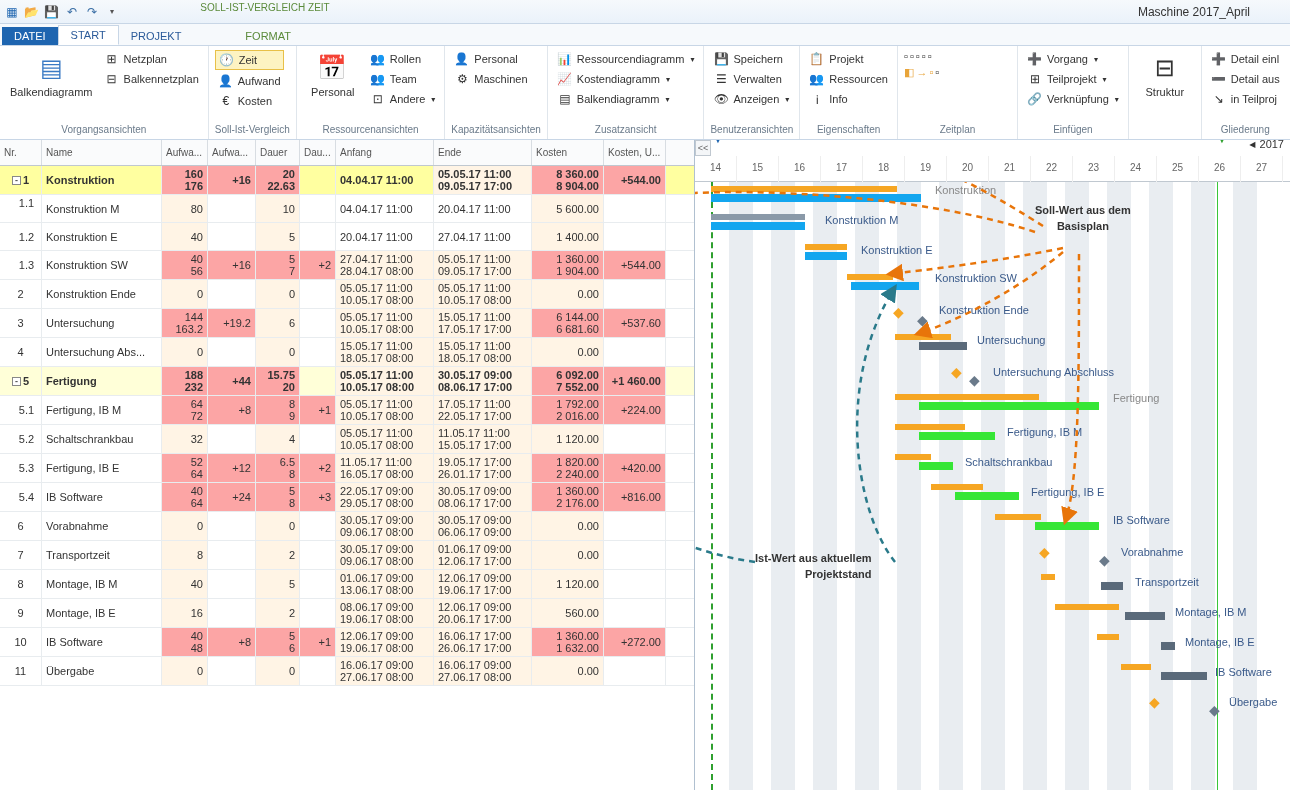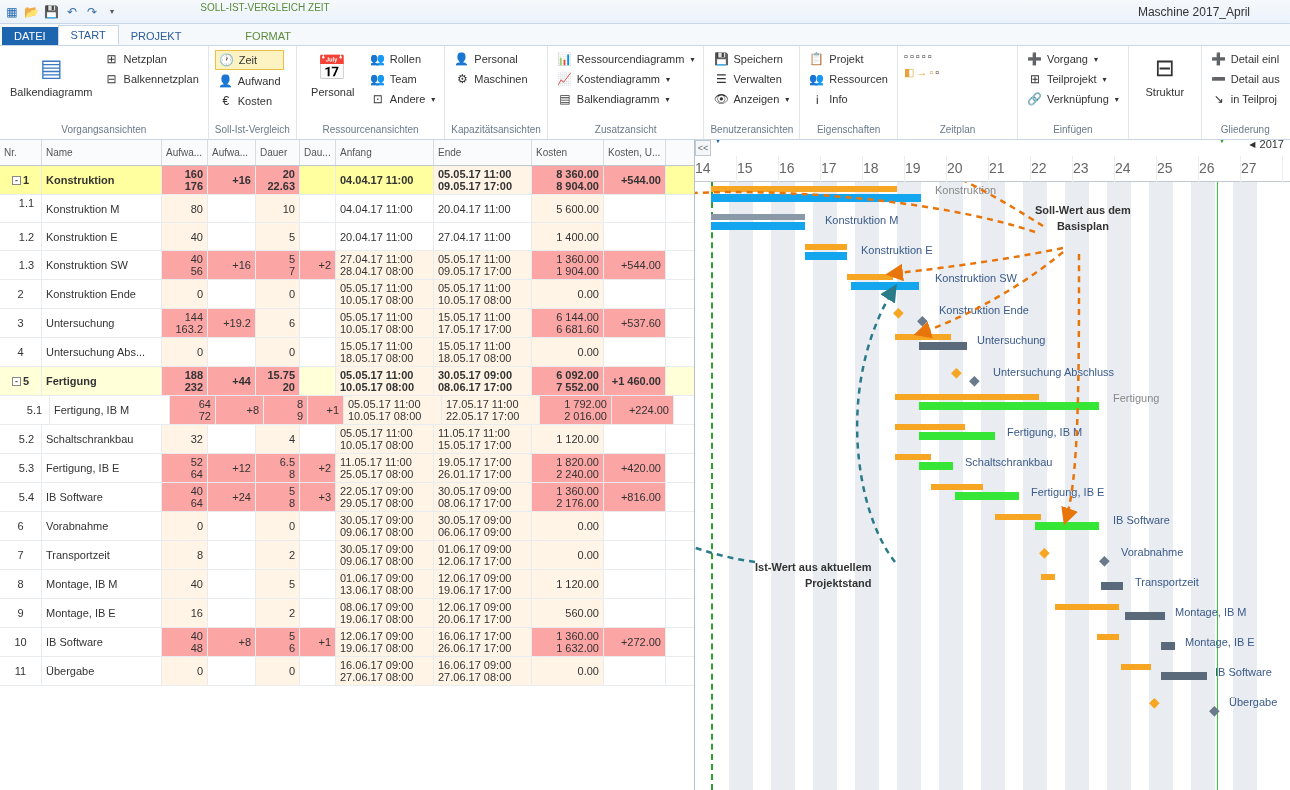--- a/index.html
+++ b/index.html
@@ -49,21 +49,21 @@
 .c-kod{width:62px}
 .shade-o{background:#fca5a5}
 .shade-ol{background:#fff4e5}
 .toggle{display:inline-block;width:9px;height:9px;border:1px solid #888;text-align:center;line-height:7px;font-size:9px;margin-right:2px;color:#555;background:#fff}
 .gantt-pane{flex:1;position:relative;overflow:hidden}
 .collapse-btn{position:absolute;left:0;top:0;width:16px;height:16px;border:1px solid #c0c8d0;background:#f4f6f8;text-align:center;font-size:9px;line-height:14px;z-index:5;color:#666}
 .timescale{height:42px;border-bottom:1px solid #c0c8d0;position:relative;background:#fff}
 .ts-months{height:16px;display:flex;position:absolute;top:0;left:0;right:0}
 .ts-month{font-size:10px;color:#555;border-right:1px solid #e0e4e8;padding-left:60px}
 .ts-days{height:26px;position:absolute;top:16px;left:0;right:0;display:flex}
-.ts-day{font-size:14px;color:#666;border-right:1px solid #eee;flex:0 0 42px;line-height:24px}
+.ts-day{font-size:10px;color:#666;text-align:center;border-right:1px solid #eee;flex:0 0 42px;line-height:24px}
 .gantt-body{position:relative;height:608px}
 .weekend{position:absolute;top:0;bottom:0;width:12px;background:#e9edf1}
 .gridline-today{position:absolute;top:0;bottom:0;width:1px;background:#39c639}
 .gridline-status{position:absolute;top:0;bottom:0;width:2px;border-left:2px dashed #2fa02f}
 .marker-tri{position:absolute;top:-6px;font-size:10px;color:#1e65b0}
 .marker-tri.g{color:#2fa02f}
 .bar{position:absolute;height:6px}
 .bar.soll{background:#f6a623}
 .bar.ist{height:8px}
 .bar.ist.blue{background:#13a6ef}
@@ -540,21 +540,21 @@
             <span class="l2">30.05.17 09:00</span>
             <span class="l2">08.06.17 17:00</span>
           </div>
           <div class="gc c-ko r shade-o">
             <span class="l2">6 092.00</span>
             <span class="l2">7 552.00</span>
           </div>
           <div class="gc c-kod r shade-o">+1 460.00</div>
         </div>
         <div class="grow">
-          <div class="gc c-nr" style="flex-direction: row; align-items: center; padding-left: 16px; margin-left: 8px;">
+          <div class="gc c-nr" style="flex-direction: row; align-items: center; padding-left: 16px;">
             <span>5.1</span>
           </div>
           <div class="gc c-nm">Fertigung, IB M</div>
           <div class="gc c-aw r shade-o">
             <span class="l2">64</span>
             <span class="l2">72</span>
           </div>
           <div class="gc c-awd r shade-o">+8</div>
           <div class="gc c-da r shade-o">
             <span class="l2">8</span>
@@ -611,21 +611,21 @@
             <span class="l2">64</span>
           </div>
           <div class="gc c-awd r shade-o">+12</div>
           <div class="gc c-da r shade-o">
             <span class="l2">6.5</span>
             <span class="l2">8</span>
           </div>
           <div class="gc c-dad r shade-o">+2</div>
           <div class="gc c-an shade-ol">
             <span class="l2">11.05.17 11:00</span>
-            <span class="l2">25.05.17 08:00</span>
+            <span class="l2">16.05.17 08:00</span>
           </div>
           <div class="gc c-en shade-ol">
             <span class="l2">19.05.17 17:00</span>
             <span class="l2">26.01.17 17:00</span>
           </div>
           <div class="gc c-ko r shade-o">
             <span class="l2">1 820.00</span>
             <span class="l2">2 240.00</span>
           </div>
           <div class="gc c-kod r shade-o">+420.00</div>
@@ -945,21 +945,21 @@
       <div class="bar soll" style="top:482px;left:426px;width:30px"></div>
       <div class="bar ist dark" style="top:490px;left:466px;width:46px"></div>
       <div class="label" style="top:484px;left:520px">IB Software</div>
 
       <div style="position:absolute;top:512px;left:454px;color:#f6a623;font-size:14px">◆</div>
       <div style="position:absolute;top:520px;left:514px;color:#6a7a8a;font-size:14px">◆</div>
       <div class="label" style="top:514px;left:534px">Übergabe</div>
 
       <div class="annotation orange" style="top:20px;left:340px;text-align:center;line-height:1.2"><span style="white-space: pre-line;">Soll-Wert aus dem
 Basisplan</span></div>
-      <div class="annotation teal" style="top:377px;left:60px;text-align:right;line-height:1.2"><span style="white-space: pre-line;">Ist-Wert aus aktuellem
+      <div class="annotation teal" style="top:368px;left:60px;text-align:right;line-height:1.2"><span style="white-space: pre-line;">Ist-Wert aus aktuellem
 Projektstand</span></div>
 
       <svg class="overlay">
         <defs>
           <marker id="ah-o" viewBox="0 0 10 10" refX="8" refY="5" markerWidth="7" markerHeight="7" orient="auto">
               <path d="M0,0 L10,5 L0,10 z" fill="#e8750a"></path>
             </marker>
           <marker id="ah-t" viewBox="0 0 10 10" refX="8" refY="5" markerWidth="7" markerHeight="7" orient="auto">
               <path d="M0,0 L10,5 L0,10 z" fill="#2a7a8a"></path>
             </marker>

